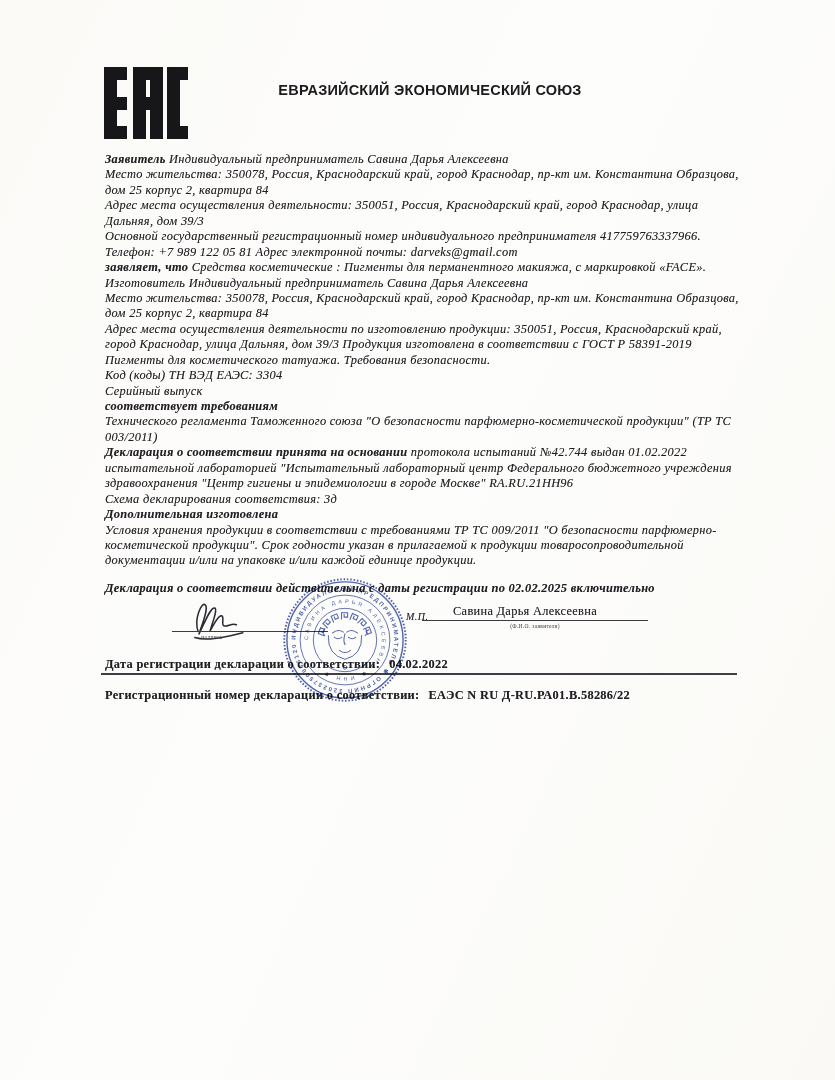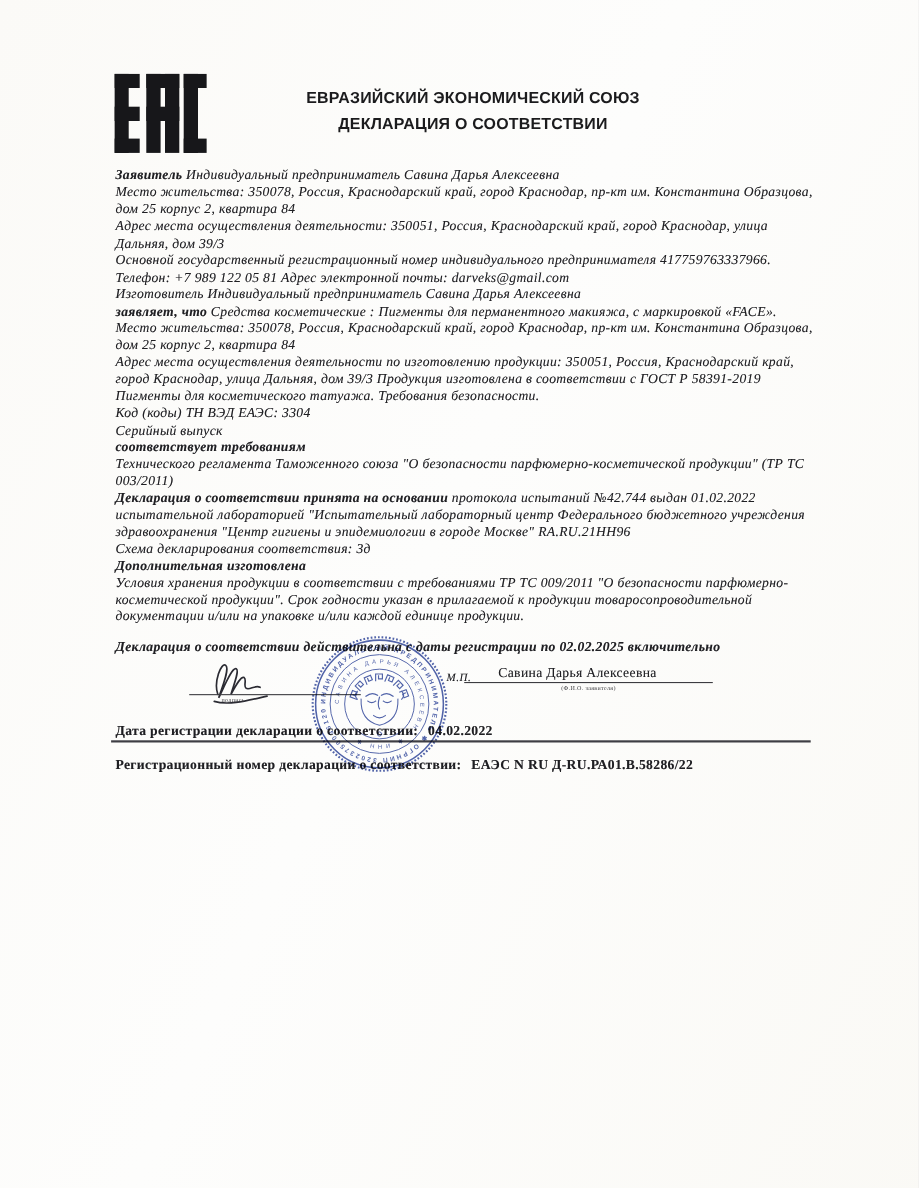--- a/index.html
+++ b/index.html
@@ -56,33 +56,32 @@
       <rect x="46" y="0" width="13" height="72"></rect>
     <rect x="29" y="0" width="30" height="13"></rect>
       <rect x="29" y="30" width="30" height="13"></rect>
     <rect x="63" y="0" width="13" height="72"></rect>
       <rect x="63" y="0" width="21" height="13"></rect>
     <rect x="63" y="59" width="21" height="13"></rect>
   </svg>
 
   <div class="header">
     <div>ЕВРАЗИЙСКИЙ ЭКОНОМИЧЕСКИЙ СОЮЗ</div>
-    <div>ДЕКЛАРАЦИЯ О СООТВЕТСТВИИ</div>
   </div>
 
   <div class="body">
       <div class="doc-line"><b>Заявитель</b> Индивидуальный предприниматель Савина Дарья Алексеевна</div>
       <div class="doc-line">Место жительства: 350078, Россия, Краснодарский край, город Краснодар, пр-кт им. Константина Образцова,</div>
       <div class="doc-line">дом 25 корпус 2, квартира 84</div>
       <div class="doc-line">Адрес места осуществления деятельности: 350051, Россия, Краснодарский край, город Краснодар, улица</div>
       <div class="doc-line">Дальняя, дом 39/3</div>
       <div class="doc-line">Основной государственный регистрационный номер индивидуального предпринимателя 417759763337966.</div>
       <div class="doc-line">Телефон: +7 989 122 05 81 Адрес электронной почты: darveks@gmail.com</div>
+      <div class="doc-line"><b>заявляет, что</b> Средства косметические : Пигменты для перманентного макияжа, с маркировкой «FACE».</div>
       <div class="doc-line">Изготовитель Индивидуальный предприниматель Савина Дарья Алексеевна</div>
-      <div class="doc-line"><b>заявляет, что</b> Средства косметические : Пигменты для перманентного макияжа, с маркировкой «FACE».</div>
       <div class="doc-line">Место жительства: 350078, Россия, Краснодарский край, город Краснодар, пр-кт им. Константина Образцова,</div>
       <div class="doc-line">дом 25 корпус 2, квартира 84</div>
       <div class="doc-line">Адрес места осуществления деятельности по изготовлению продукции: 350051, Россия, Краснодарский край,</div>
       <div class="doc-line">город Краснодар, улица Дальняя, дом 39/3 Продукция изготовлена в соответствии с ГОСТ Р 58391-2019</div>
       <div class="doc-line">Пигменты для косметического татуажа. Требования безопасности.</div>
       <div class="doc-line">Код (коды) ТН ВЭД ЕАЭС: 3304</div>
       <div class="doc-line">Серийный выпуск</div>
       <div class="doc-line"><b>соответствует требованиям</b></div>
       <div class="doc-line">Технического регламента Таможенного союза "О безопасности парфюмерно-косметической продукции" (ТР ТС</div>
       <div class="doc-line">003/2011)</div>

